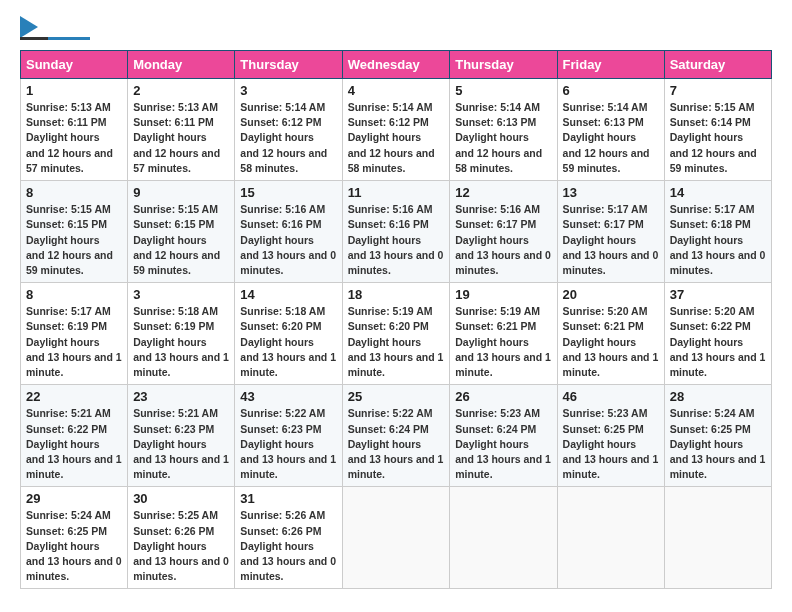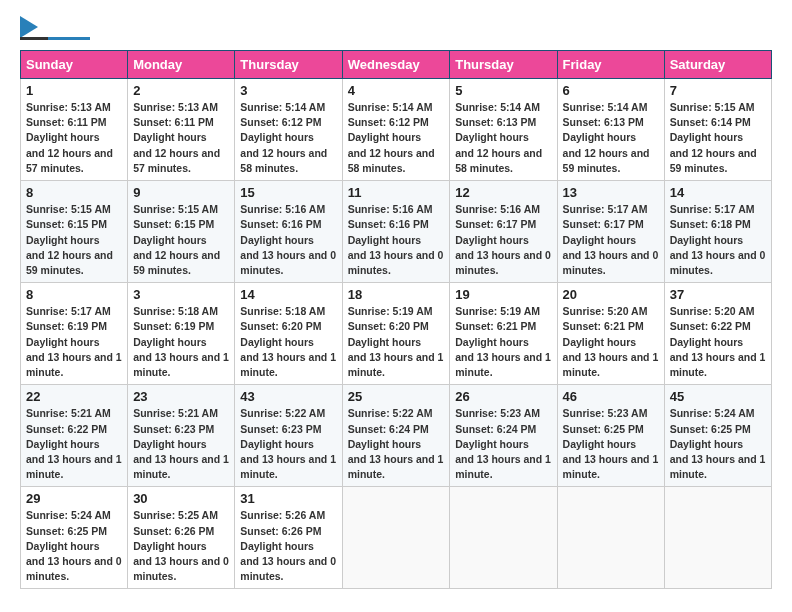--- a/index.html
+++ b/index.html
@@ -156,21 +156,21 @@
         <td><span class="day-num">20</span><span class="day-info">Sunrise: 5:20 AM<br>Sunset: 6:21 PM<br>Daylight hours<br>and 13 hours and 1 minute.</span></td>
         <td><span class="day-num">37</span><span class="day-info">Sunrise: 5:20 AM<br>Sunset: 6:22 PM<br>Daylight hours<br>and 13 hours and 1 minute.</span></td>
       </tr>
       <tr>
         <td><span class="day-num">22</span><span class="day-info">Sunrise: 5:21 AM<br>Sunset: 6:22 PM<br>Daylight hours<br>and 13 hours and 1 minute.</span></td>
         <td><span class="day-num">23</span><span class="day-info">Sunrise: 5:21 AM<br>Sunset: 6:23 PM<br>Daylight hours<br>and 13 hours and 1 minute.</span></td>
         <td><span class="day-num">43</span><span class="day-info">Sunrise: 5:22 AM<br>Sunset: 6:23 PM<br>Daylight hours<br>and 13 hours and 1 minute.</span></td>
         <td><span class="day-num">25</span><span class="day-info">Sunrise: 5:22 AM<br>Sunset: 6:24 PM<br>Daylight hours<br>and 13 hours and 1 minute.</span></td>
         <td><span class="day-num">26</span><span class="day-info">Sunrise: 5:23 AM<br>Sunset: 6:24 PM<br>Daylight hours<br>and 13 hours and 1 minute.</span></td>
         <td><span class="day-num">46</span><span class="day-info">Sunrise: 5:23 AM<br>Sunset: 6:25 PM<br>Daylight hours<br>and 13 hours and 1 minute.</span></td>
-        <td><span class="day-num">45</span><span class="day-info">Sunrise: 5:24 AM<br>Sunset: 6:25 PM<br>Daylight hours<br>and 13 hours and 1 minute.</span></td>
+        <td><span class="day-num">28</span><span class="day-info">Sunrise: 5:24 AM<br>Sunset: 6:25 PM<br>Daylight hours<br>and 13 hours and 1 minute.</span></td>
       </tr>
       <tr>
         <td><span class="day-num">29</span><span class="day-info">Sunrise: 5:24 AM<br>Sunset: 6:25 PM<br>Daylight hours<br>and 13 hours and 0 minutes.</span></td>
         <td><span class="day-num">30</span><span class="day-info">Sunrise: 5:25 AM<br>Sunset: 6:26 PM<br>Daylight hours<br>and 13 hours and 0 minutes.</span></td>
         <td><span class="day-num">31</span><span class="day-info">Sunrise: 5:26 AM<br>Sunset: 6:26 PM<br>Daylight hours<br>and 13 hours and 0 minutes.</span></td>
         <td class="empty-cell"></td>
         <td class="empty-cell"></td>
         <td class="empty-cell"></td>
         <td class="empty-cell"></td>
       </tr>

